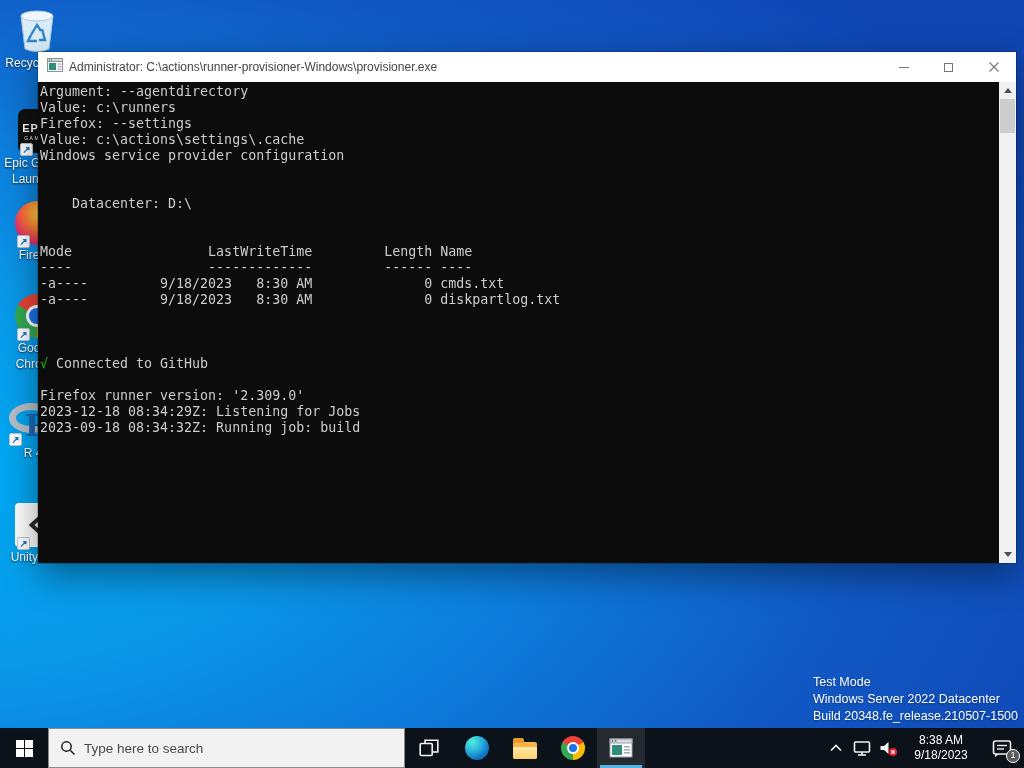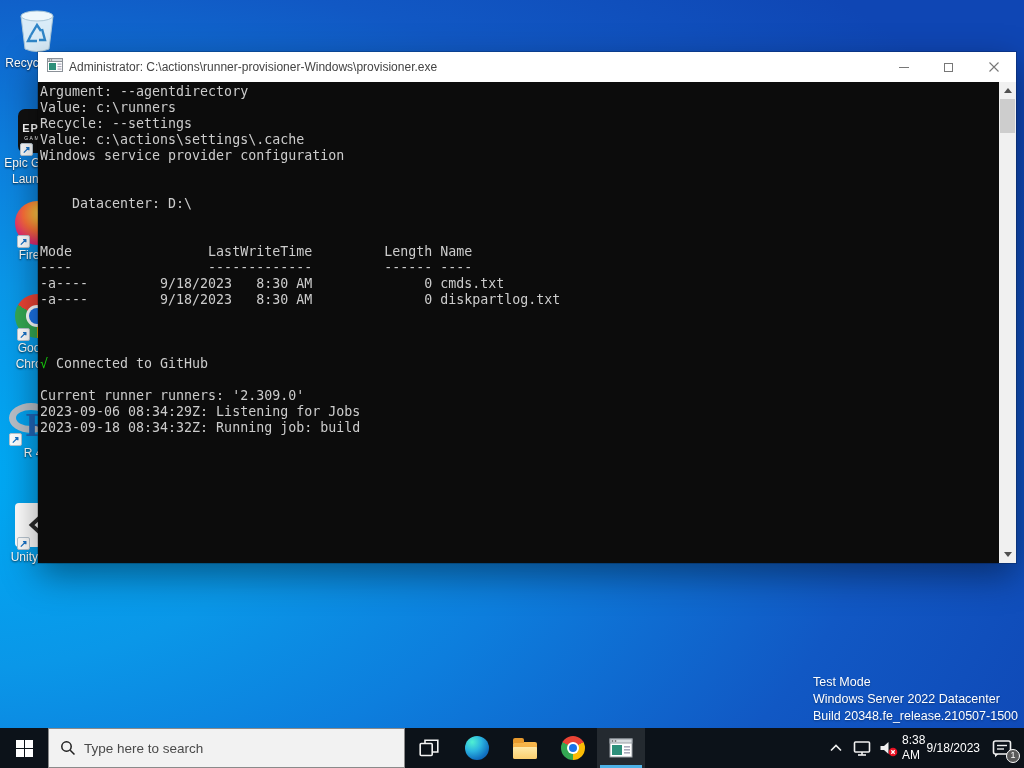--- a/index.html
+++ b/index.html
@@ -91,21 +91,21 @@
   .folder::after { content:""; position:absolute; left:0; bottom:0; width:24px; height:12px;
     background:linear-gradient(#ffe9a8,#fccf6e); border-radius:1px 1px 2px 2px; }
 
   .chrome-sm { position:relative; width:24px; height:24px; border-radius:50%;
     background: conic-gradient(from -60deg, #ea4335 0 120deg, #fbbc05 0 240deg, #34a853 0 360deg); }
   .chrome-sm::before { content:""; position:absolute; left:50%; top:50%; width:12px; height:12px; margin:-6px 0 0 -6px; border-radius:50%; background:#fff; }
   .chrome-sm::after { content:""; position:absolute; left:50%; top:50%; width:8px; height:8px; margin:-4px 0 0 -4px; border-radius:50%; background:#1a73e8; }
 
   .tray { margin-left:auto; display:flex; align-items:stretch; }
   .tray-btn { display:flex; align-items:center; justify-content:center; }
-  .clock { width:78px; display:flex; flex-direction:row; align-items:center; justify-content:center; color:#fff; }
+  .clock { width:78px; display:flex; flex-direction:column; align-items:center; justify-content:center; color:#fff; }
   .clock div { font-size:12px; line-height:15px; }
   .badge { position:absolute; right:4px; bottom:5px; width:14px; height:14px; border-radius:50%; background:#5a5a5a;
     border:1.5px solid #fff; color:#fff; font-size:9px; line-height:11px; text-align:center; }
 </style>
 </head>
 <body>
 
 <div class="desktop">
 
   <div class="dicon" style="top:8px;">
@@ -200,39 +200,39 @@
       <span class="cbtn">
         <svg width="10" height="10" viewBox="0 0 10 10">
           <path d="M0.5 0.5 L9.5 9.5 M9.5 0.5 L0.5 9.5" stroke="#777" stroke-width="1.1"></path>
         </svg>
       </span>
     </div>
     <div class="cbody">
       <div class="cout">
           <div class="cline"><span>Argument: --agentdirectory</span></div>
           <div class="cline"><span>Value: c:\runners</span></div>
-          <div class="cline"><span>Recycle: --settings</span></div>
+          <div class="cline"><span>Firefox: --settings</span></div>
           <div class="cline"><span>Value: c:\actions\settings\.cache</span></div>
           <div class="cline"><span>Windows service provider configuration</span></div>
           <div class="cline"></div>
           <div class="cline"></div>
           <div class="cline"><span>    Datacenter: D:\</span></div>
           <div class="cline"></div>
           <div class="cline"></div>
           <div class="cline"><span>Mode                 LastWriteTime         Length Name</span></div>
           <div class="cline"><span>----                 -------------         ------ ----</span></div>
           <div class="cline"><span>-a----         9/18/2023   8:30 AM              0 cmds.txt</span></div>
           <div class="cline"><span>-a----         9/18/2023   8:30 AM              0 diskpartlog.txt</span></div>
           <div class="cline"></div>
           <div class="cline"></div>
           <div class="cline"></div>
           <div class="cline"><span style="color: rgb(22, 198, 12);">√ </span><span>Connected to GitHub</span></div>
           <div class="cline"></div>
-          <div class="cline"><span>Current runner runners: '2.309.0'</span></div>
-          <div class="cline"><span>2023-09-06 08:34:29Z: Listening for Jobs</span></div>
+          <div class="cline"><span>Firefox runner version: '2.309.0'</span></div>
+          <div class="cline"><span>2023-12-18 08:34:29Z: Listening for Jobs</span></div>
           <div class="cline"><span>2023-09-18 08:34:32Z: Running job: build</span></div>
         </div>
       <div class="scrollbar">
         <div class="sb-up">
             <div class="tri-up"></div>
           </div>
         <div class="sb-thumb"></div>
         <div class="sb-down">
             <div class="tri-down"></div>
           </div>

